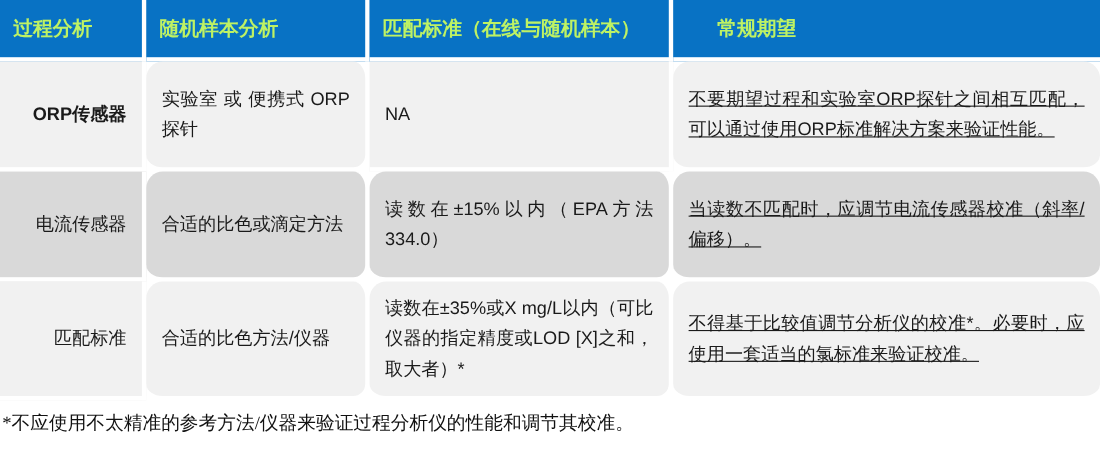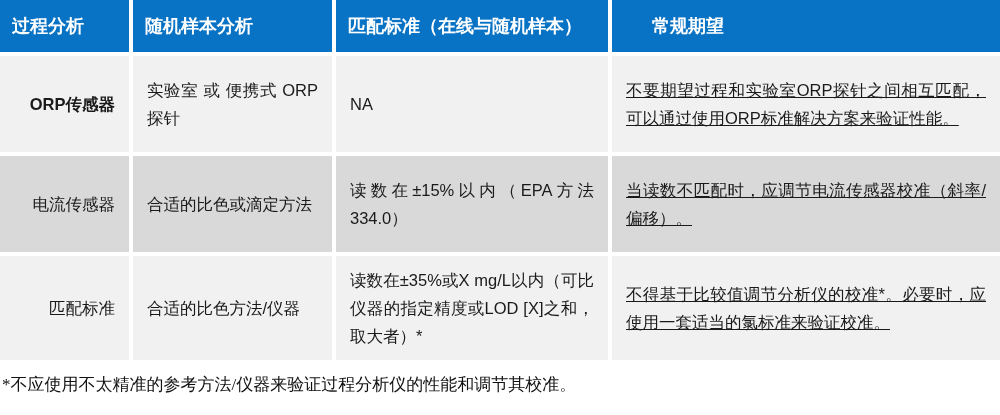--- a/index.html
+++ b/index.html
@@ -28,21 +28,21 @@
   }
 
   
   col.c1 { width: 133px; }
   col.c2 { width: 203px; }
   col.c3 { width: 276px; }
   col.c4 { width: 388px; }
 
   thead th {
     background: #0872C4;
-    color: #ffffff;
+    color: #bef264;
     font-weight: bold;
     font-size: 18px;
     line-height: 26px;
     text-align: left;
     vertical-align: middle;
     padding: 9px 12px 10px 12px;
     height: 56px;
     box-sizing: border-box;
     border-right: 4px solid #ffffff;
     border-bottom: 4px solid #ffffff;
@@ -70,20 +70,21 @@
 
   td.firstcol {
     text-align: right;
     white-space: nowrap;
   }
   tbody tr.r1 td.firstcol { font-weight: bold; }
 
   td.justify {
     text-align: justify;
     text-justify: inter-ideograph;
+    border-radius: 15px;
   }
 
   .footnote {
     font-size: 17px;
     line-height: 24px;
     color: #111111;
     padding: 9px 2px 0 2px;
     font-family: "Liberation Serif", "DejaVu Serif", serif;
   }
 </style>

